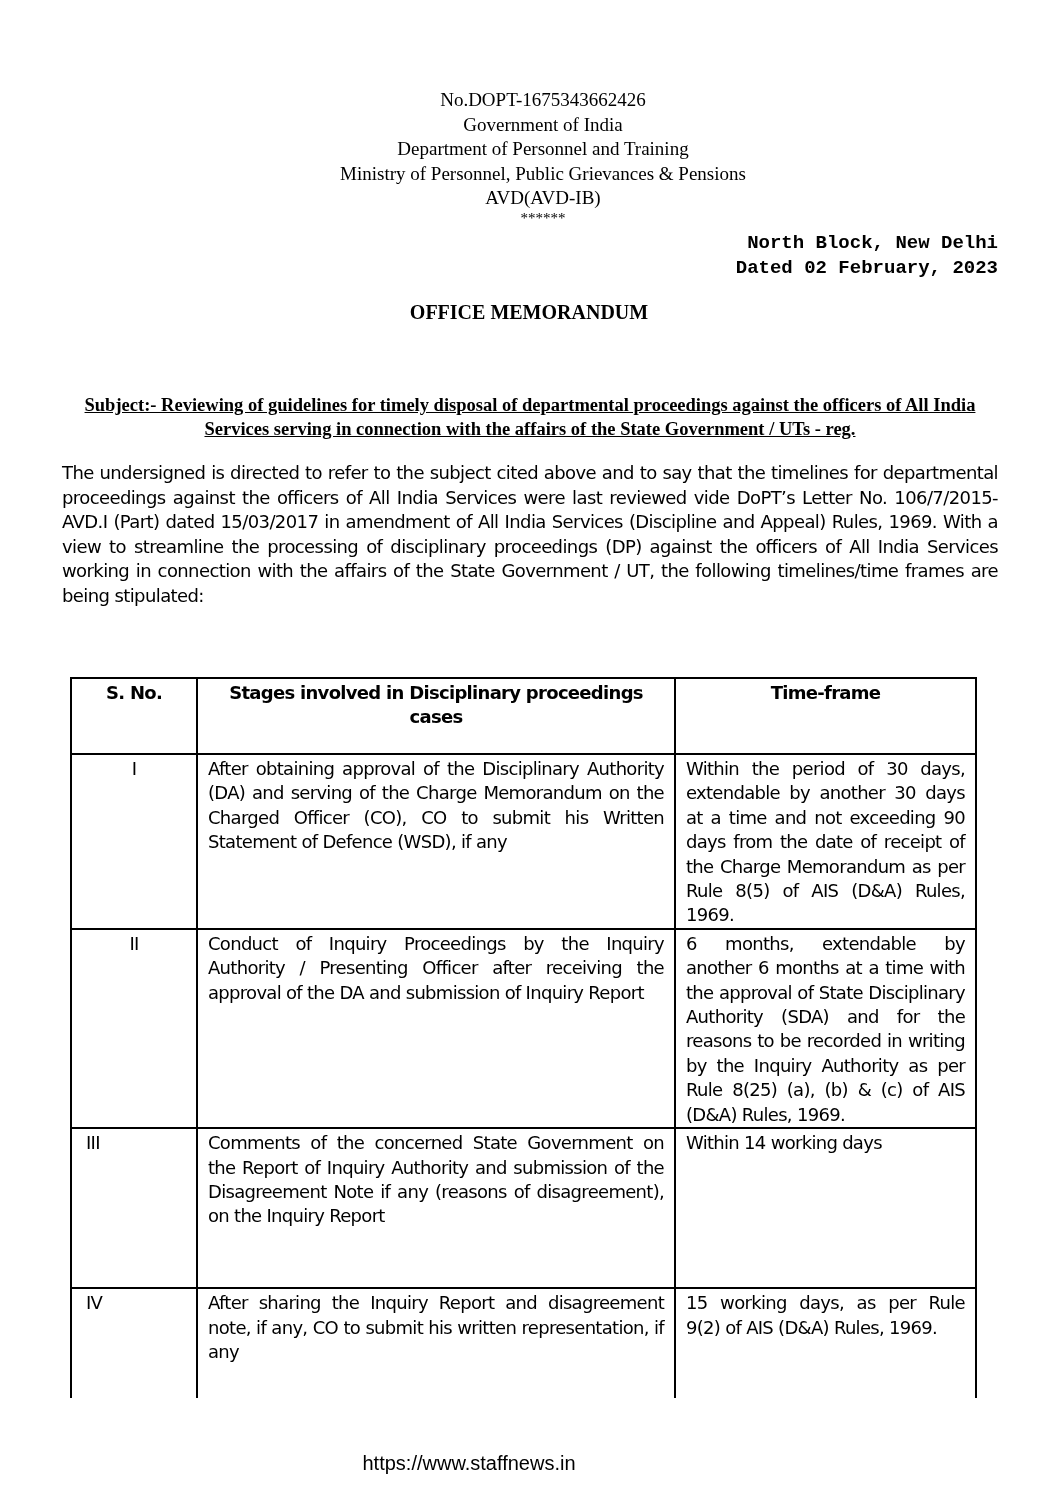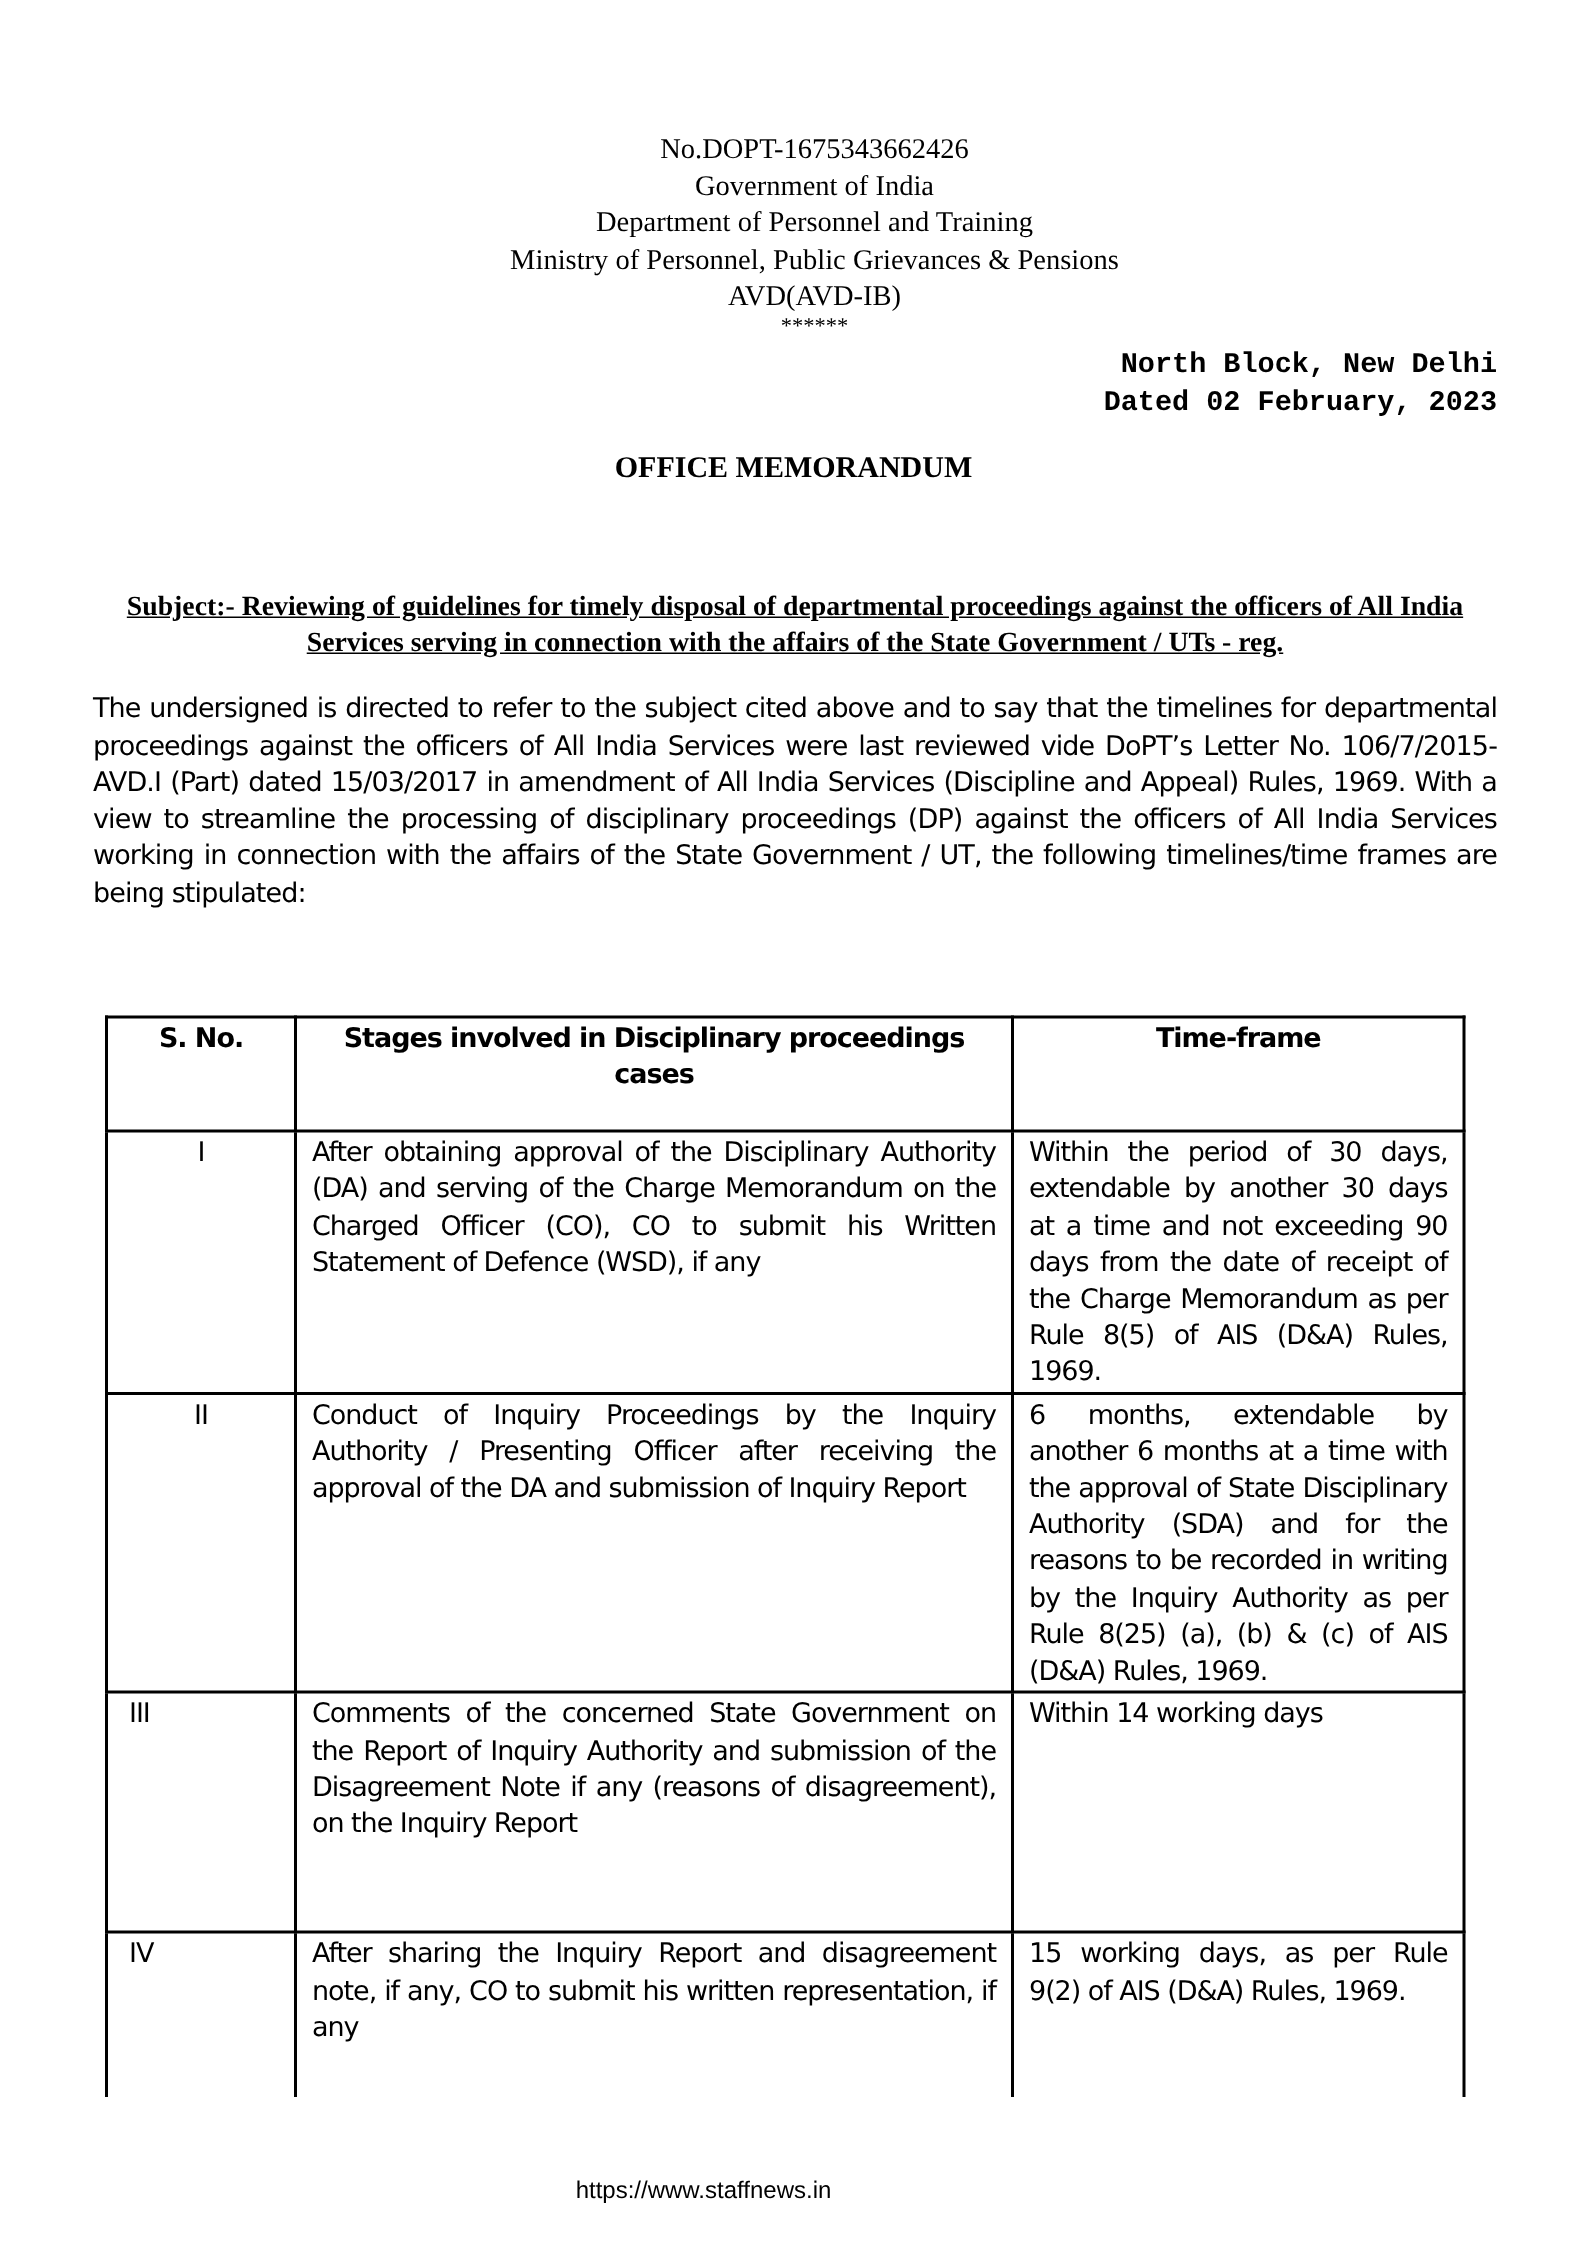--- a/index.html
+++ b/index.html
@@ -26,21 +26,21 @@
              font-family: "DejaVu Sans", sans-serif; font-size: 18px; line-height: 24.4px; letter-spacing: -0.7px; }
   table.tf td, table.tf th { border: 2px solid #000; vertical-align: top; padding: 2px 10px 0 10px; }
   table.tf th { font-weight: bold; text-align: center; height: 72px; }
   table.tf td.sno { text-align: center; width: 100px; }
   table.tf td.sno.left { text-align: left; padding-left: 14px; border-radius: 16px; }
   table.tf td.stage { width: 456px; text-align: justify; }
   table.tf td.time { text-align: justify; }
   table.tf .open-bottom td { border-bottom: none; }
 
   .footer { position: absolute; left: 0; width: 938px; top: 1452px; text-align: center;
-            font-family: "Liberation Sans", sans-serif; font-size: 16px; }
+            font-family: "Liberation Sans", sans-serif; font-size: 20px; }
 </style>
 </head>
 <body>
 
 <div class="header">
   <div>No.DOPT-1675343662426</div>
   <div>Government of India</div>
   <div>Department of Personnel and Training</div>
   <div>Ministry of Personnel, Public Grievances &amp; Pensions</div>
   <div>AVD(AVD-IB)</div>

